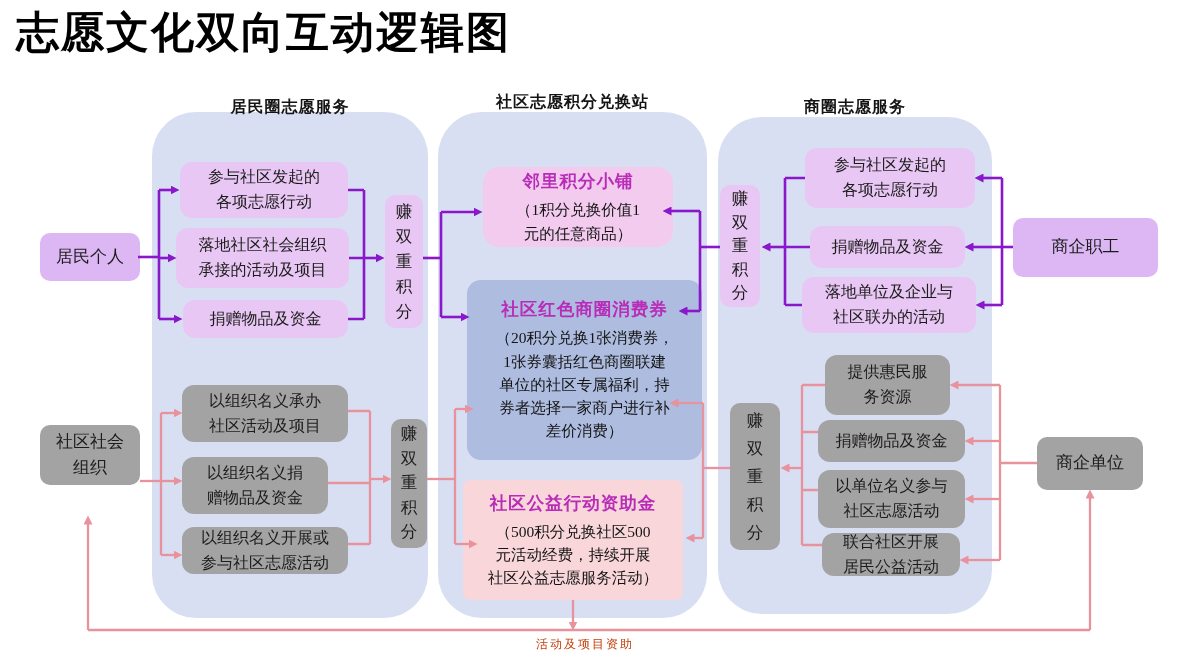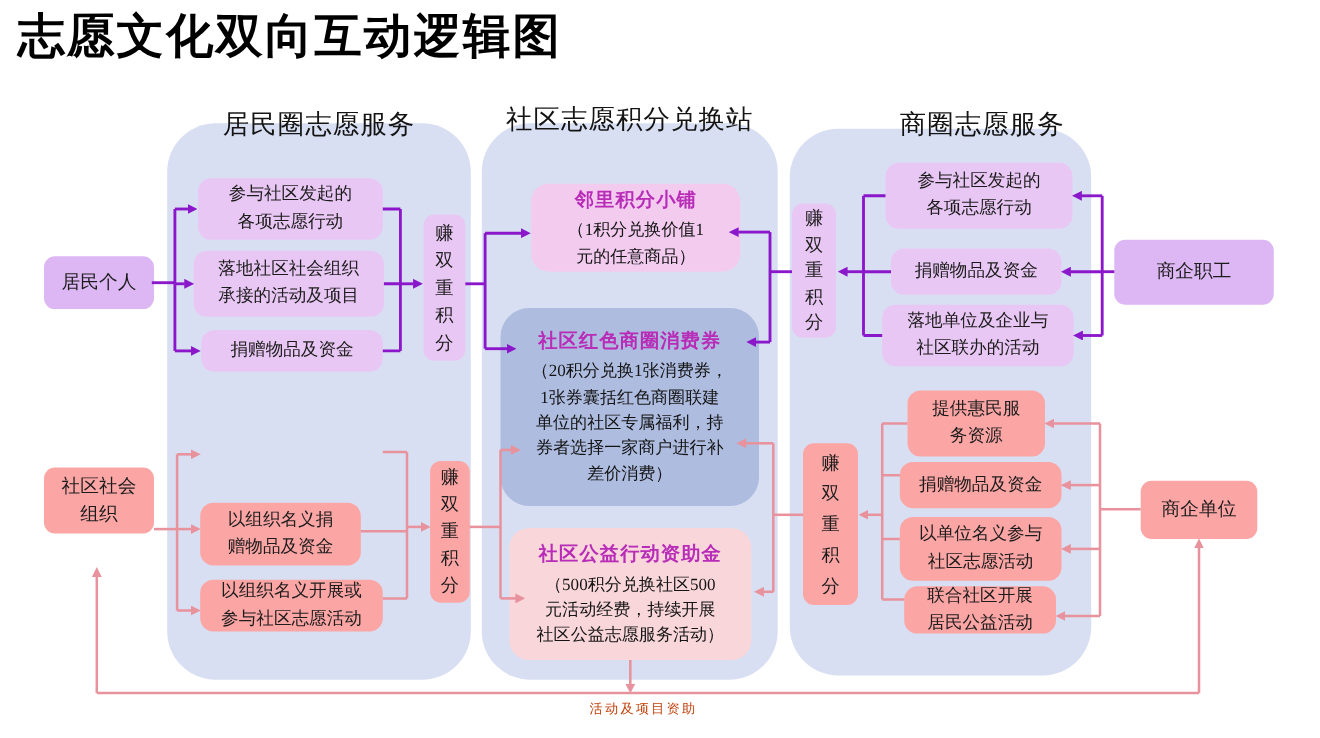--- a/index.html
+++ b/index.html
@@ -1,72 +1,74 @@
 <!DOCTYPE html>
 <html><head>
 <meta charset="utf-8">
 <style>
   html,body{margin:0;padding:0;background:#ffffff;}
   body{width:1200px;height:671px;overflow:hidden;}
   .canvas{position:relative;width:1200px;height:671px;font-family:"Liberation Sans","DejaVu Sans",sans-serif;}
   .title{position:absolute;left:16px;top:4px;margin:0;font-size:43px;font-weight:900;color:#000000;letter-spacing:2px;}
   .panel{position:absolute;background:#D9DFF2;border-radius:44px;}
-  .phead{position:absolute;font-size:24px;font-weight:400;color:#141414;text-align:center;letter-spacing:1px;}
+  .phead{position:absolute;font-size:16px;font-weight:700;color:#141414;text-align:center;letter-spacing:1px;}
   .node{position:absolute;display:flex;align-items:center;justify-content:center;text-align:center;
         border-radius:12px;color:#1c1c1c;font-family:"Liberation Serif","DejaVu Serif",serif;
         font-size:16px;line-height:1.55;white-space:pre-line;}
   .violet{background:#E9C7F4;}
   .vactor{background:#DDB7F3;justify-content:center;}
-  .pink{background:#fca5a5;}
+  .pink{background:#a3a3a3;}
   .actor{font-size:17px;border-radius:10px;}
   .badge{position:absolute;display:flex;align-items:center;justify-content:center;border-radius:10px;
          font-family:"Liberation Serif","DejaVu Serif",serif;color:#1c1c1c;}
   .badge span{width:1.15em;font-size:16.5px;word-break:break-all;text-align:center;}
   .mbox{position:absolute;display:flex;flex-direction:column;align-items:center;justify-content:center;
         text-align:center;font-family:"Liberation Serif","DejaVu Serif",serif;color:#141414;}
   .mbox .mt{font-family:Liberation Mono, monospace;font-weight:700;color:#B82CB8;
             font-size:17.5px;margin-bottom:5px;letter-spacing:1px;}
   .mbox .mb{font-size:15.5px;line-height:1.5;white-space:pre-line;}
   .shop{background:#F2CBEF;border-radius:16px;}
-  .voucher{background:#AEBCE0;border-radius:26px;}
-  .fund{background:#F8D6DA;border-radius:18px;}
+  .voucher{background:#AEBCE0;border-radius:14px;margin-left:12px;}
+  .fund{background:#F8D6DA;border-radius:8px;}
   svg.flow{position:absolute;left:0;top:0;pointer-events:none;}
   .flabel{position:absolute;font-family:"Liberation Serif","DejaVu Serif",serif;font-size:12px;
           color:#c2410c;text-align:center;letter-spacing:2px;}
 </style>
 </head>
 <body>
 
 <div class="canvas">
 
   <h1 class="title">志愿文化双向互动逻辑图</h1>
 
   <div class="panel" style="left:152px;top:112px;width:276px;height:506px"></div>
   <div class="panel" style="left:438px;top:112px;width:269px;height:506px"></div>
   <div class="panel" style="left:718px;top:117px;width:274px;height:497px"></div>
 
   <div class="phead" style="left:152px;top:97px;width:276px">居民圈志愿服务</div>
   <div class="phead" style="left:438px;top:92px;width:269px">社区志愿积分兑换站</div>
-  <div class="phead" style="left:756px;top:97px;width:274px">商圈志愿服务</div>
+  <div class="phead" style="left:718px;top:97px;width:274px">商圈志愿服务</div>
 
   <div class="node vactor actor" style="left:40px;top:233px;width:100px;height:48px"><span>居民个人</span></div>
   <div class="node pink actor" style="left:40px;top:425px;width:100px;height:60px"><span>社区社会
 组织</span></div>
   <div class="node vactor actor" style="left:1013px;top:218px;width:145px;height:59px"><span>商企职工</span></div>
   <div class="node pink actor" style="left:1037px;top:437px;width:106px;height:53px"><span>商企单位</span></div>
 
   <div class="node violet" style="left:180px;top:162px;width:168px;height:56px"><span>参与社区发起的
 各项志愿行动</span></div>
   <div class="node violet" style="left:176px;top:228px;width:173px;height:60px"><span>落地社区社会组织
 承接的活动及项目</span></div>
   <div class="node violet" style="left:183px;top:300px;width:165px;height:38px"><span>捐赠物品及资金</span></div>
   <div class="badge violet" style="left:385px;top:195px;width:38px;height:133px">
       <span style="line-height:25px">赚双重积分</span>
     </div>
 
+  <div class="node pink" style="left:182px;top:385px;width:166px;height:57px"><span>以组织名义承办
+社区活动及项目</span></div>
   <div class="node pink" style="left:182px;top:457px;width:146px;height:57px"><span>以组织名义捐
 赠物品及资金</span></div>
   <div class="node pink" style="left:182px;top:527px;width:166px;height:47px"><span>以组织名义开展或
 参与社区志愿活动</span></div>
   <div class="badge pink" style="left:391px;top:419px;width:36px;height:129px">
       <span style="line-height:24.5px">赚双重积分</span>
     </div>
 
   <div class="mbox shop" style="left:483px;top:167px;width:190px;height:80px">
     <span class="mt">邻里积分小铺</span>

